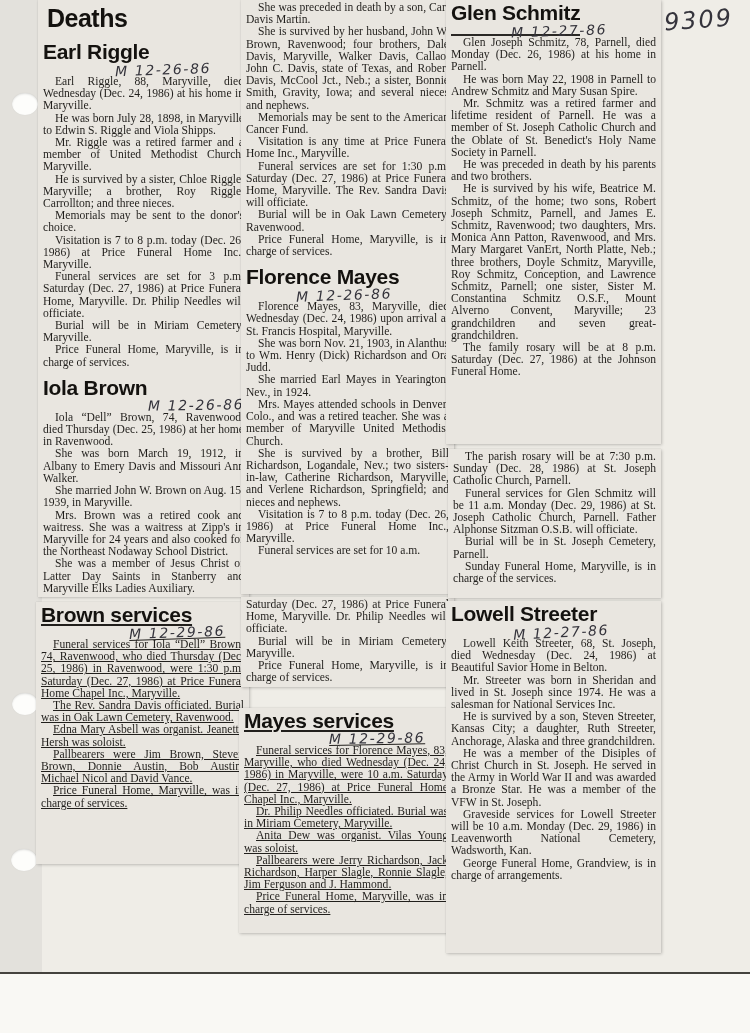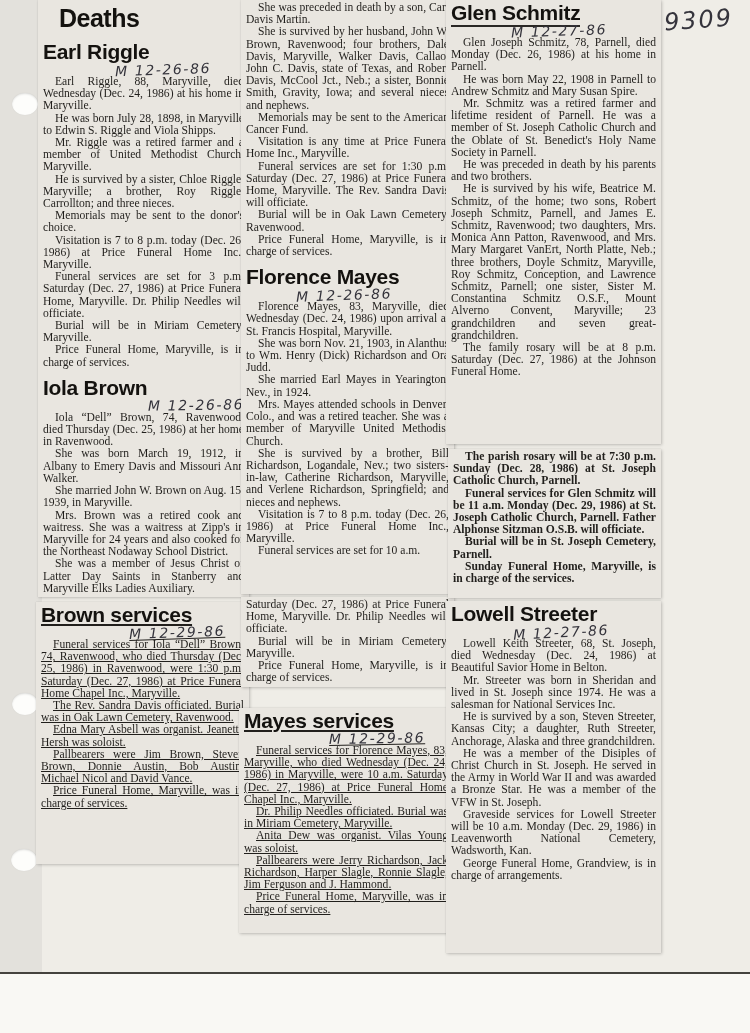--- a/index.html
+++ b/index.html
@@ -8,24 +8,24 @@
   .scan-page{position:absolute;left:0;top:0;width:750px;height:973px;background:#efede7;}
   .left-strip{position:absolute;left:0;top:0;width:42px;height:973px;background:#e3e1dc;}
   .hole{position:absolute;width:26px;height:22px;border-radius:50%;background:#fdfdfb;box-shadow:inset 0 1px 2px rgba(0,0,0,.12), 0 0 1px rgba(0,0,0,.1);}
   .bottom-line{position:absolute;left:0;top:972px;width:750px;height:2px;background:#45433e;}
   .below-page{position:absolute;left:0;top:974px;width:750px;height:59px;background:#f9f8f4;}
 
   .clip{position:absolute;background:#e9e6e0;box-shadow:1px 1px 3px rgba(0,0,0,.20), 0 0 1px rgba(0,0,0,.12);padding:2px 5px;box-sizing:border-box;overflow:hidden;color:#211f1c;}
   .clip p{margin:0;font-size:11.6px;line-height:12.2px;text-align:justify;text-indent:12px;}
   .clip p.noind{text-indent:0;}
   .clip p.mt{}
-  h1.deaths{margin:2px 0 4px 16px;font-family:"Liberation Sans",sans-serif;font-weight:700;font-size:25px;letter-spacing:-0.5px;color:#14120f;}
+  h1.deaths{margin:2px 0 4px 4px;font-family:"Liberation Sans",sans-serif;font-weight:700;font-size:25px;letter-spacing:-0.5px;color:#14120f;}
   h2.obit{margin:8px 0 0 0;font-family:"Liberation Sans",sans-serif;font-weight:700;font-size:21px;letter-spacing:-0.3px;color:#14120f;line-height:22px;}
   h2.obit.first{margin-top:0;}
-  h2.obit span.ul{border-bottom:2px solid #2a2825;padding-bottom:1px;}
+  h2.obit span.ul{border-bottom:2px solid #2a2825;padding-bottom:10px;}
   .hw{display:block;font-family:"DejaVu Sans",sans-serif;font-style:italic;font-size:14px;letter-spacing:1.6px;color:#35343c;margin:-2px 0 0 0;height:15px;white-space:nowrap;}
   .hw-corner{position:absolute;left:664px;top:6px;font-family:"DejaVu Sans",sans-serif;font-style:italic;font-size:24px;letter-spacing:2px;color:#35343c;transform:rotate(-4deg);}
 </style>
 </head>
 <body>
 
 <div id="scan">
   <div class="scan-page"></div>
   <div class="left-strip"></div>
   <div class="hole" style="left:12px;top:93px;"></div>
@@ -105,21 +105,21 @@
     <h2 class="obit first"><span class="ul">Glen Schmitz</span></h2>
     <span class="hw" style="margin-left:60px;transform:rotate(-2deg);">M 12-27-86</span>
     <p>Glen Joseph Schmitz, 78, Parnell, died Monday (Dec. 26, 1986) at his home in Parnell.</p>
     <p>He was born May 22, 1908 in Parnell to Andrew Schmitz and Mary Susan Spire.</p>
     <p>Mr. Schmitz was a retired farmer and lifetime resident of Parnell. He was a member of St. Joseph Catholic Church and the Oblate of St. Benedict's Holy Name Society in Parnell.</p>
     <p>He was preceded in death by his parents and two brothers.</p>
     <p>He is survived by his wife, Beatrice M. Schmitz, of the home; two sons, Robert Joseph Schmitz, Parnell, and James E. Schmitz, Ravenwood; two daughters, Mrs. Monica Ann Patton, Ravenwood, and Mrs. Mary Margaret VanErt, North Platte, Neb.; three brothers, Doyle Schmitz, Maryville, Roy Schmitz, Conception, and Lawrence Schmitz, Parnell; one sister, Sister M. Constantina Schmitz O.S.F., Mount Alverno Convent, Maryville; 23 grandchildren and seven great-grandchildren.</p>
     <p class="mt">The family rosary will be at 8 p.m. Saturday (Dec. 27, 1986) at the Johnson Funeral Home.</p>
   </div>
 
-  <div class="clip" style="left:448px;top:449px;width:213px;height:149px;font-weight:bold;">
+  <div class="clip" style="left:448px;top:449px;width:213px;height:149px;">
     <p>The parish rosary will be at 7:30 p.m. Sunday (Dec. 28, 1986) at St. Joseph Catholic Church, Parnell.</p>
     <p>Funeral services for Glen Schmitz will be 11 a.m. Monday (Dec. 29, 1986) at St. Joseph Catholic Church, Parnell. Father Alphonse Sitzman O.S.B. will officiate.</p>
     <p>Burial will be in St. Joseph Cemetery, Parnell.</p>
     <p>Sunday Funeral Home, Maryville, is in charge of the services.</p>
   </div>
 
   <div class="clip" style="left:446px;top:601px;width:215px;height:352px;">
     <h2 class="obit first">Lowell Streeter</h2>
     <span class="hw" style="margin-left:62px;transform:rotate(-3deg);">M 12-27-86</span>
     <p>Lowell Keith Streeter, 68, St. Joseph, died Wednesday (Dec. 24, 1986) at Beautiful Savior Home in Belton.</p>

